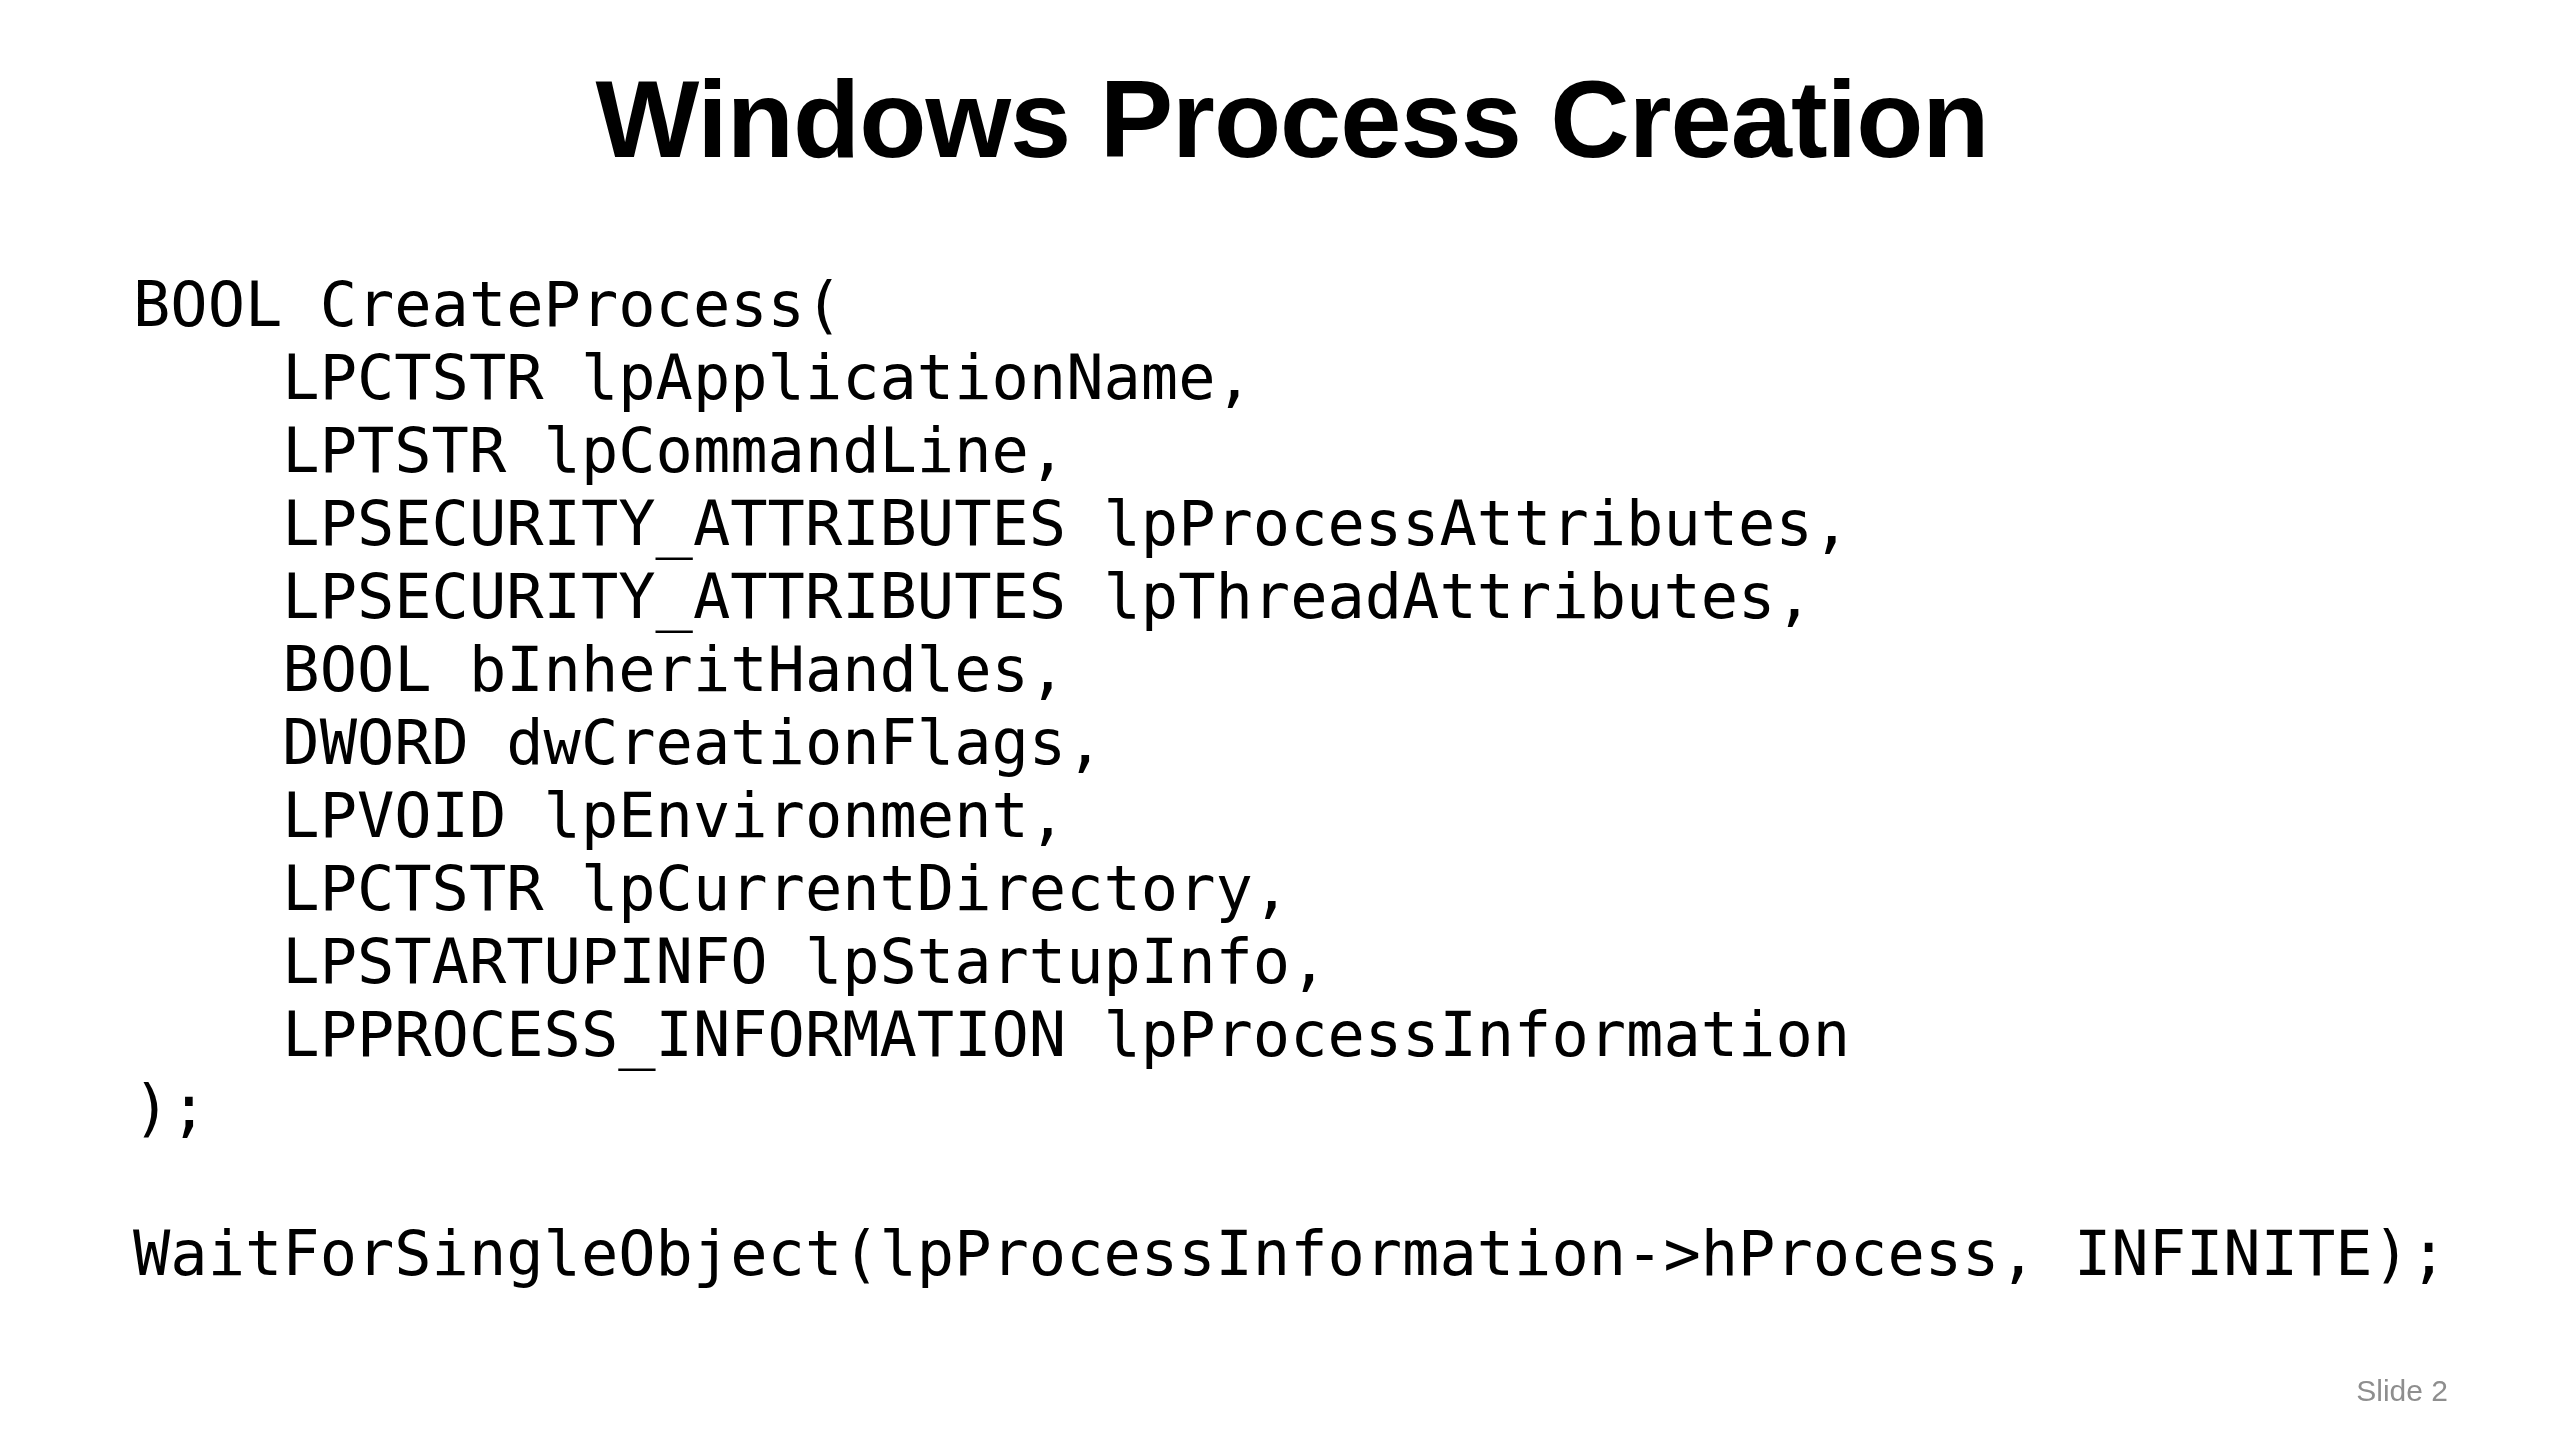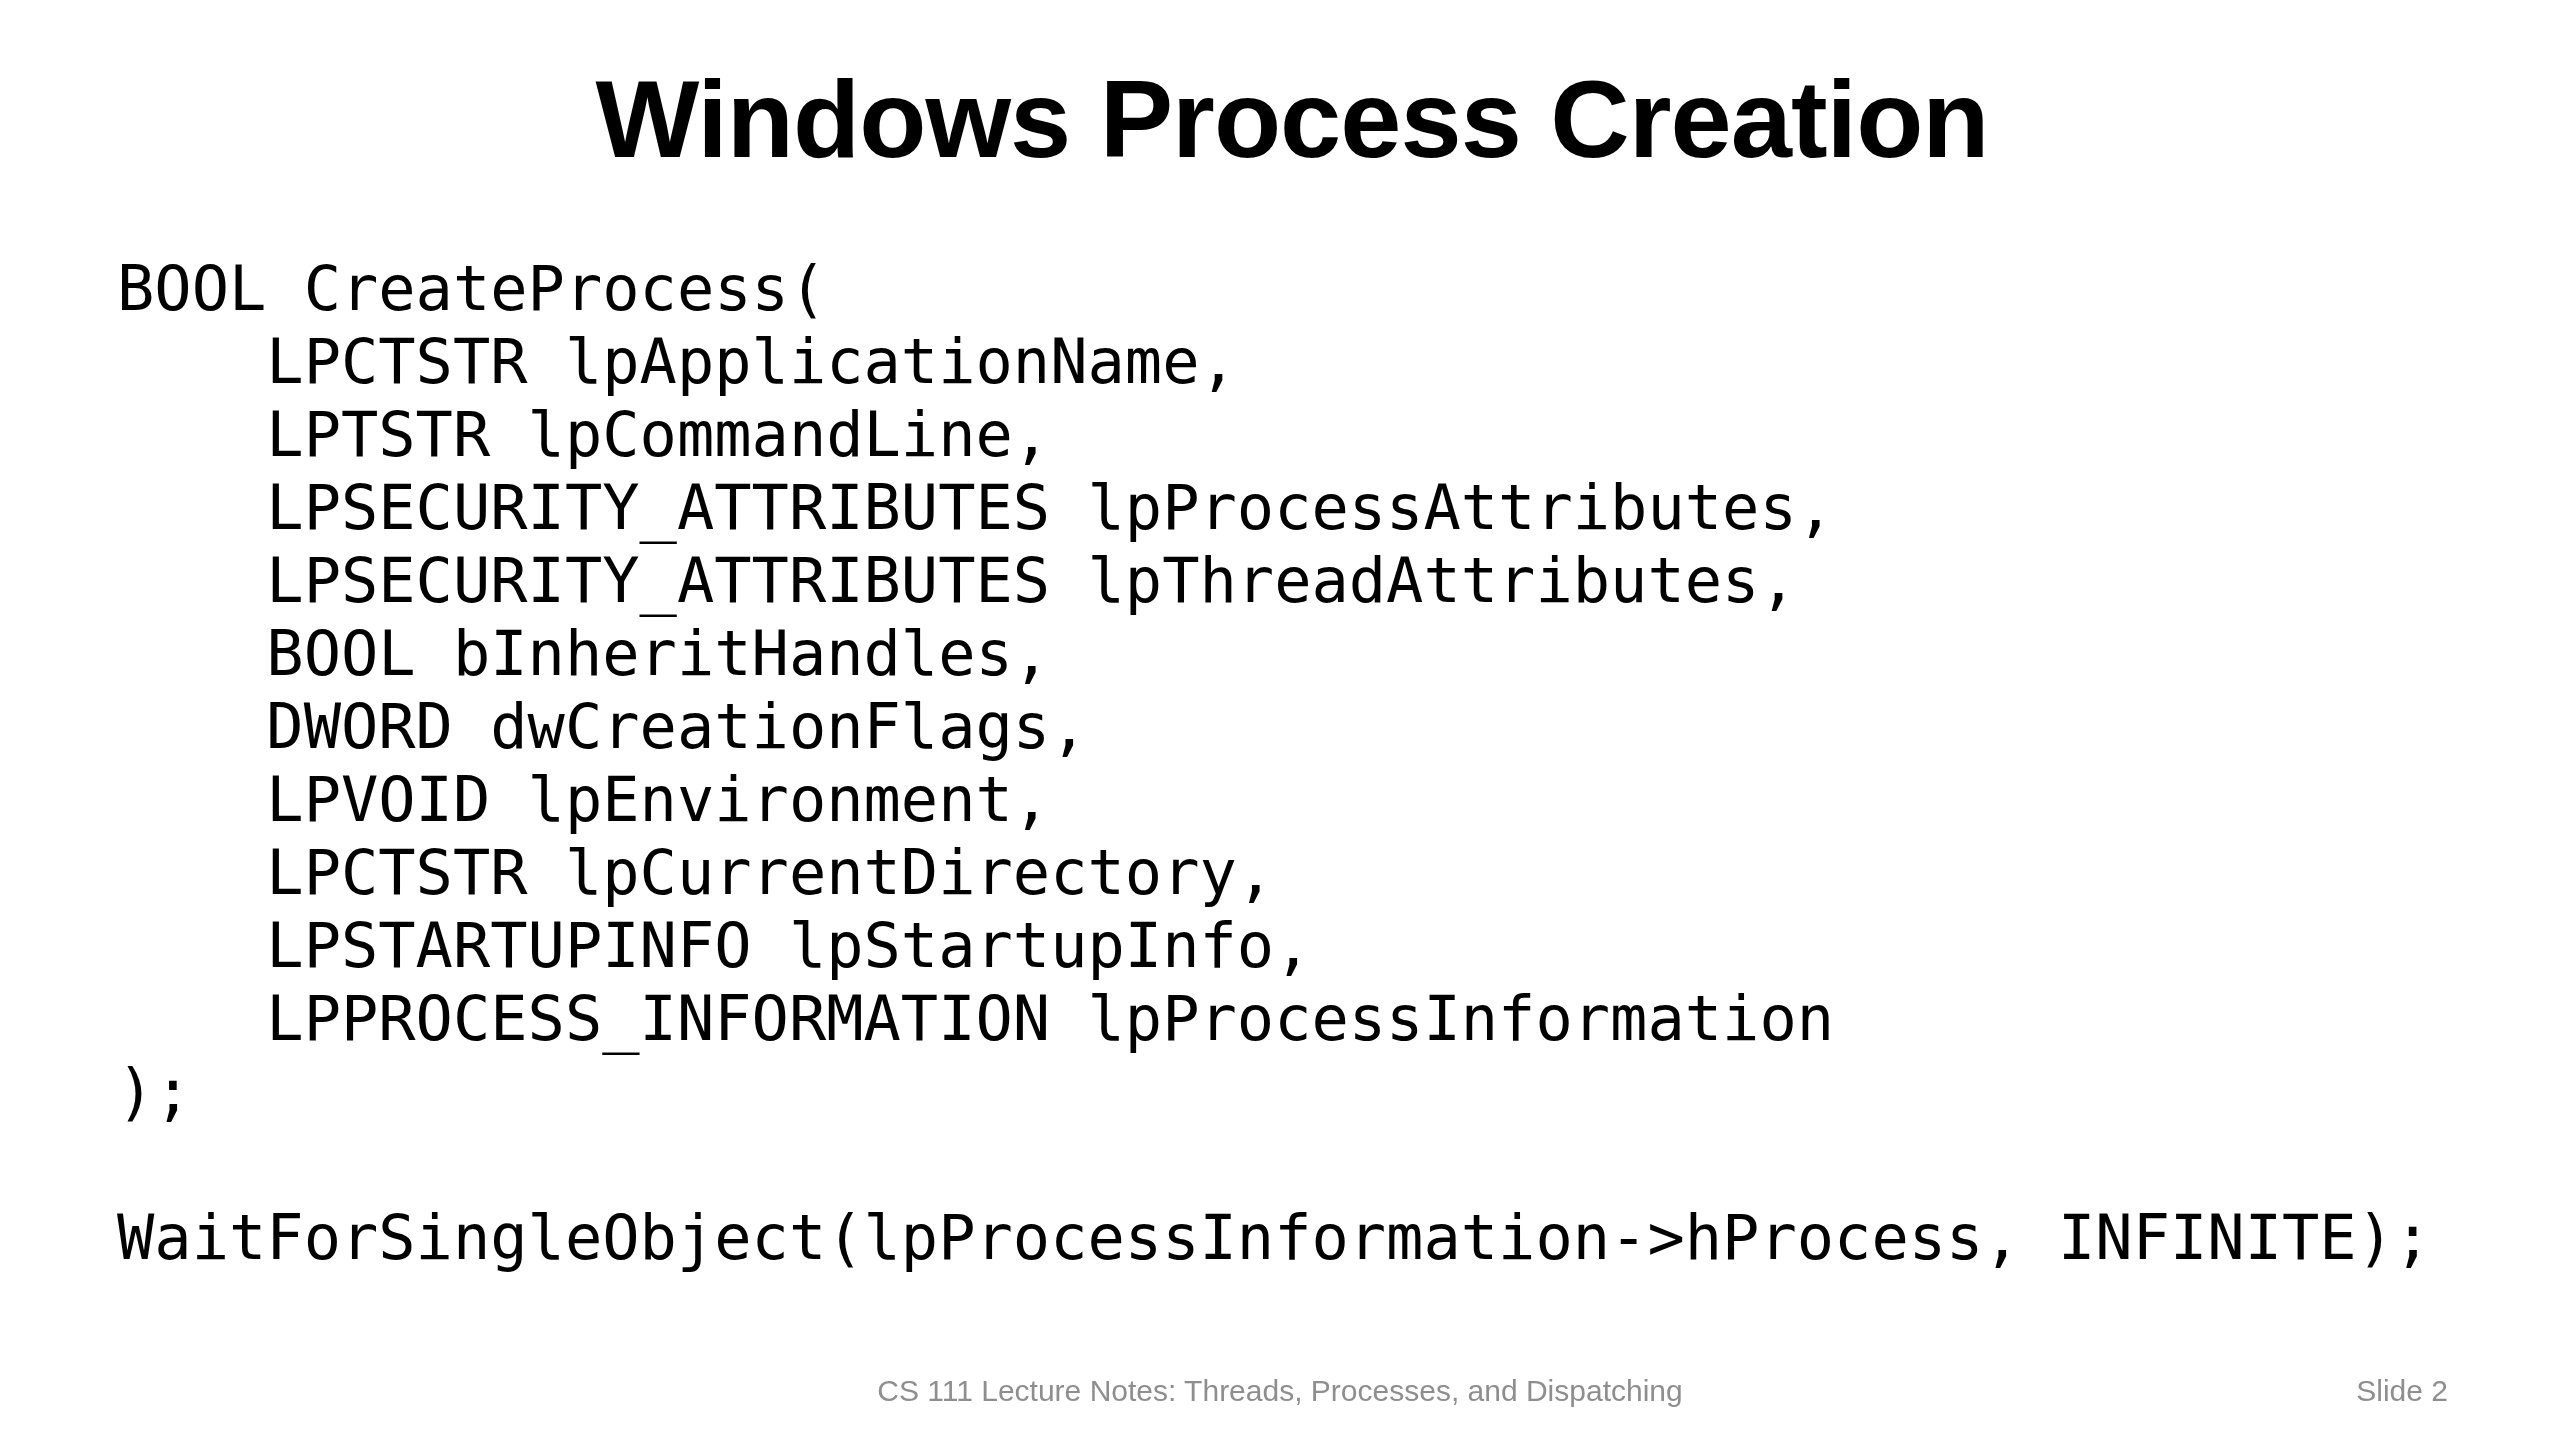--- a/index.html
+++ b/index.html
@@ -30,21 +30,21 @@
     font-weight: bold;
     font-size: 110px;
     line-height: 1.18;
     letter-spacing: -1px;
     color: #000000;
   }
   .code-block {
     position: absolute;
     top: 252px;
     left: 117px;
-    margin: 0;
+    margin: 16px;
     font-family: "DejaVu Sans Mono", "Liberation Mono", monospace;
     font-size: 62px;
     line-height: 73px;
     color: #000000;
     white-space: pre;
   }
   .footer-center {
     position: absolute;
     top: 1374px;
     left: 0;
@@ -78,17 +78,16 @@
     BOOL bInheritHandles,
     DWORD dwCreationFlags,
     LPVOID lpEnvironment,
     LPCTSTR lpCurrentDirectory,
     LPSTARTUPINFO lpStartupInfo,
     LPPROCESS_INFORMATION lpProcessInformation
 );
 
 WaitForSingleObject(lpProcessInformation-&gt;hProcess, INFINITE);</pre>
 
-  <div class="footer-center">CS 111 Lecture Notes: Threads, Processes, and Dispatching</div>
 
   <div class="footer-page">Slide 2</div>
 
 </div>
 
 </body></html>

